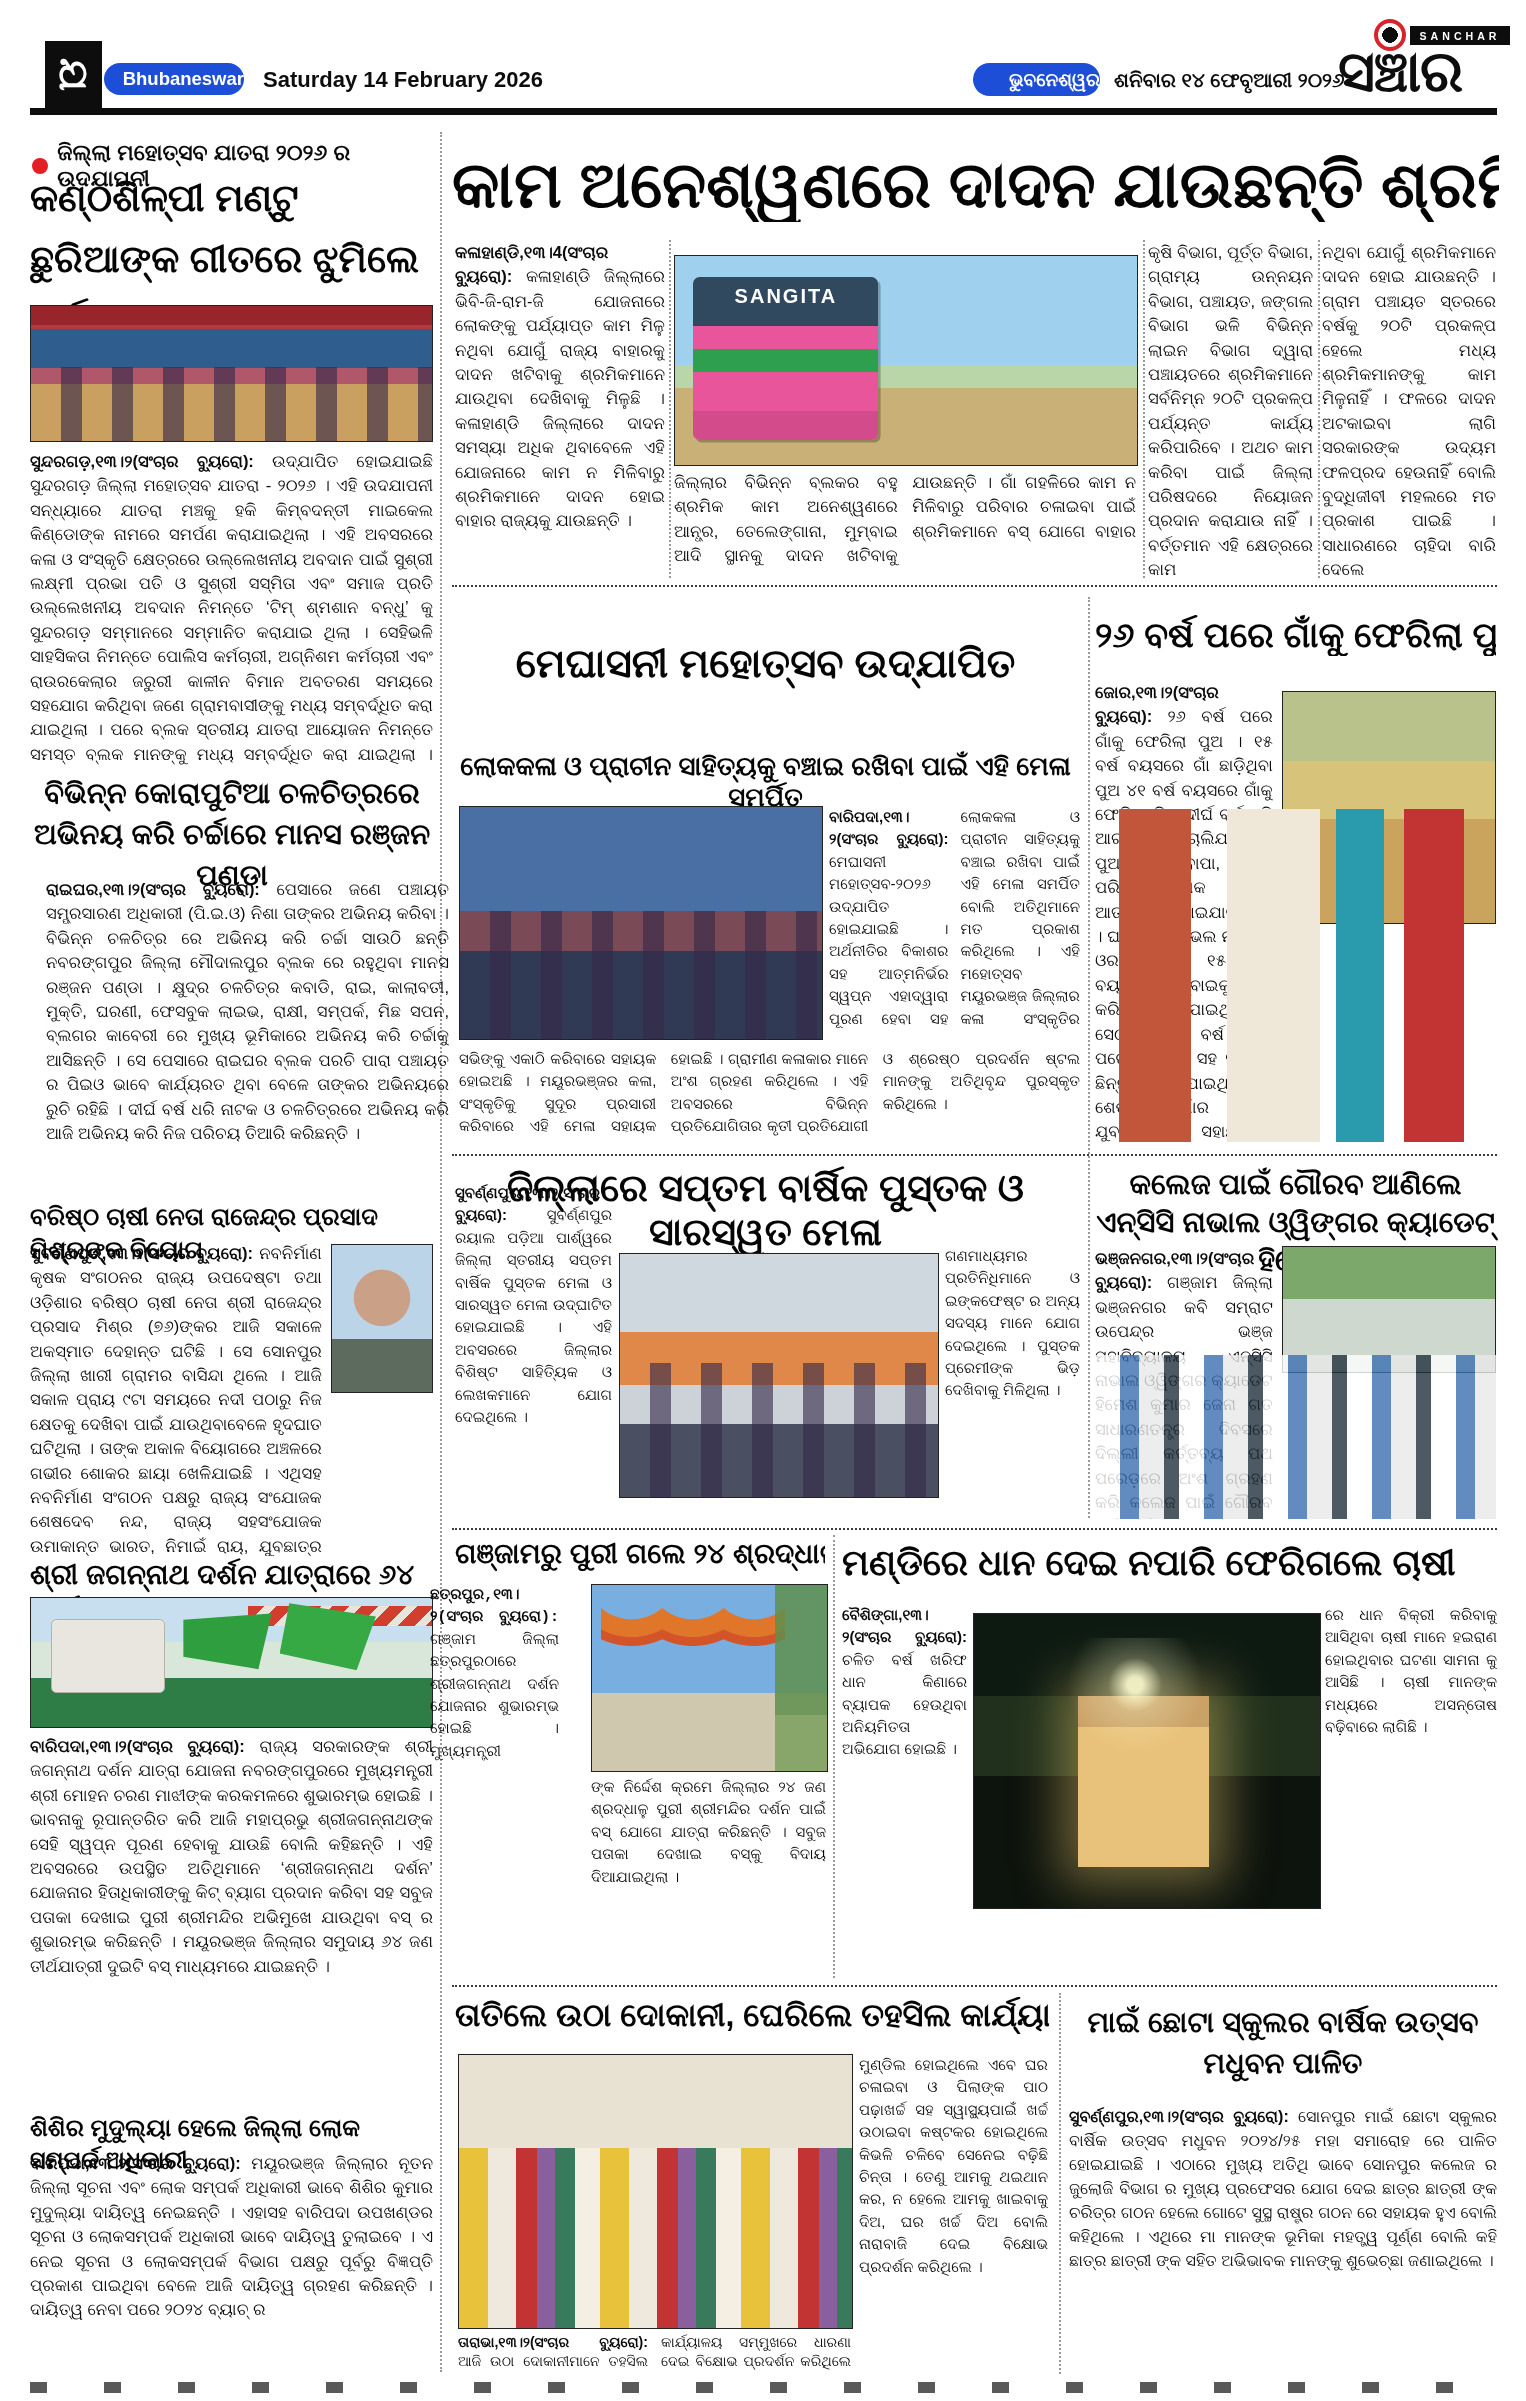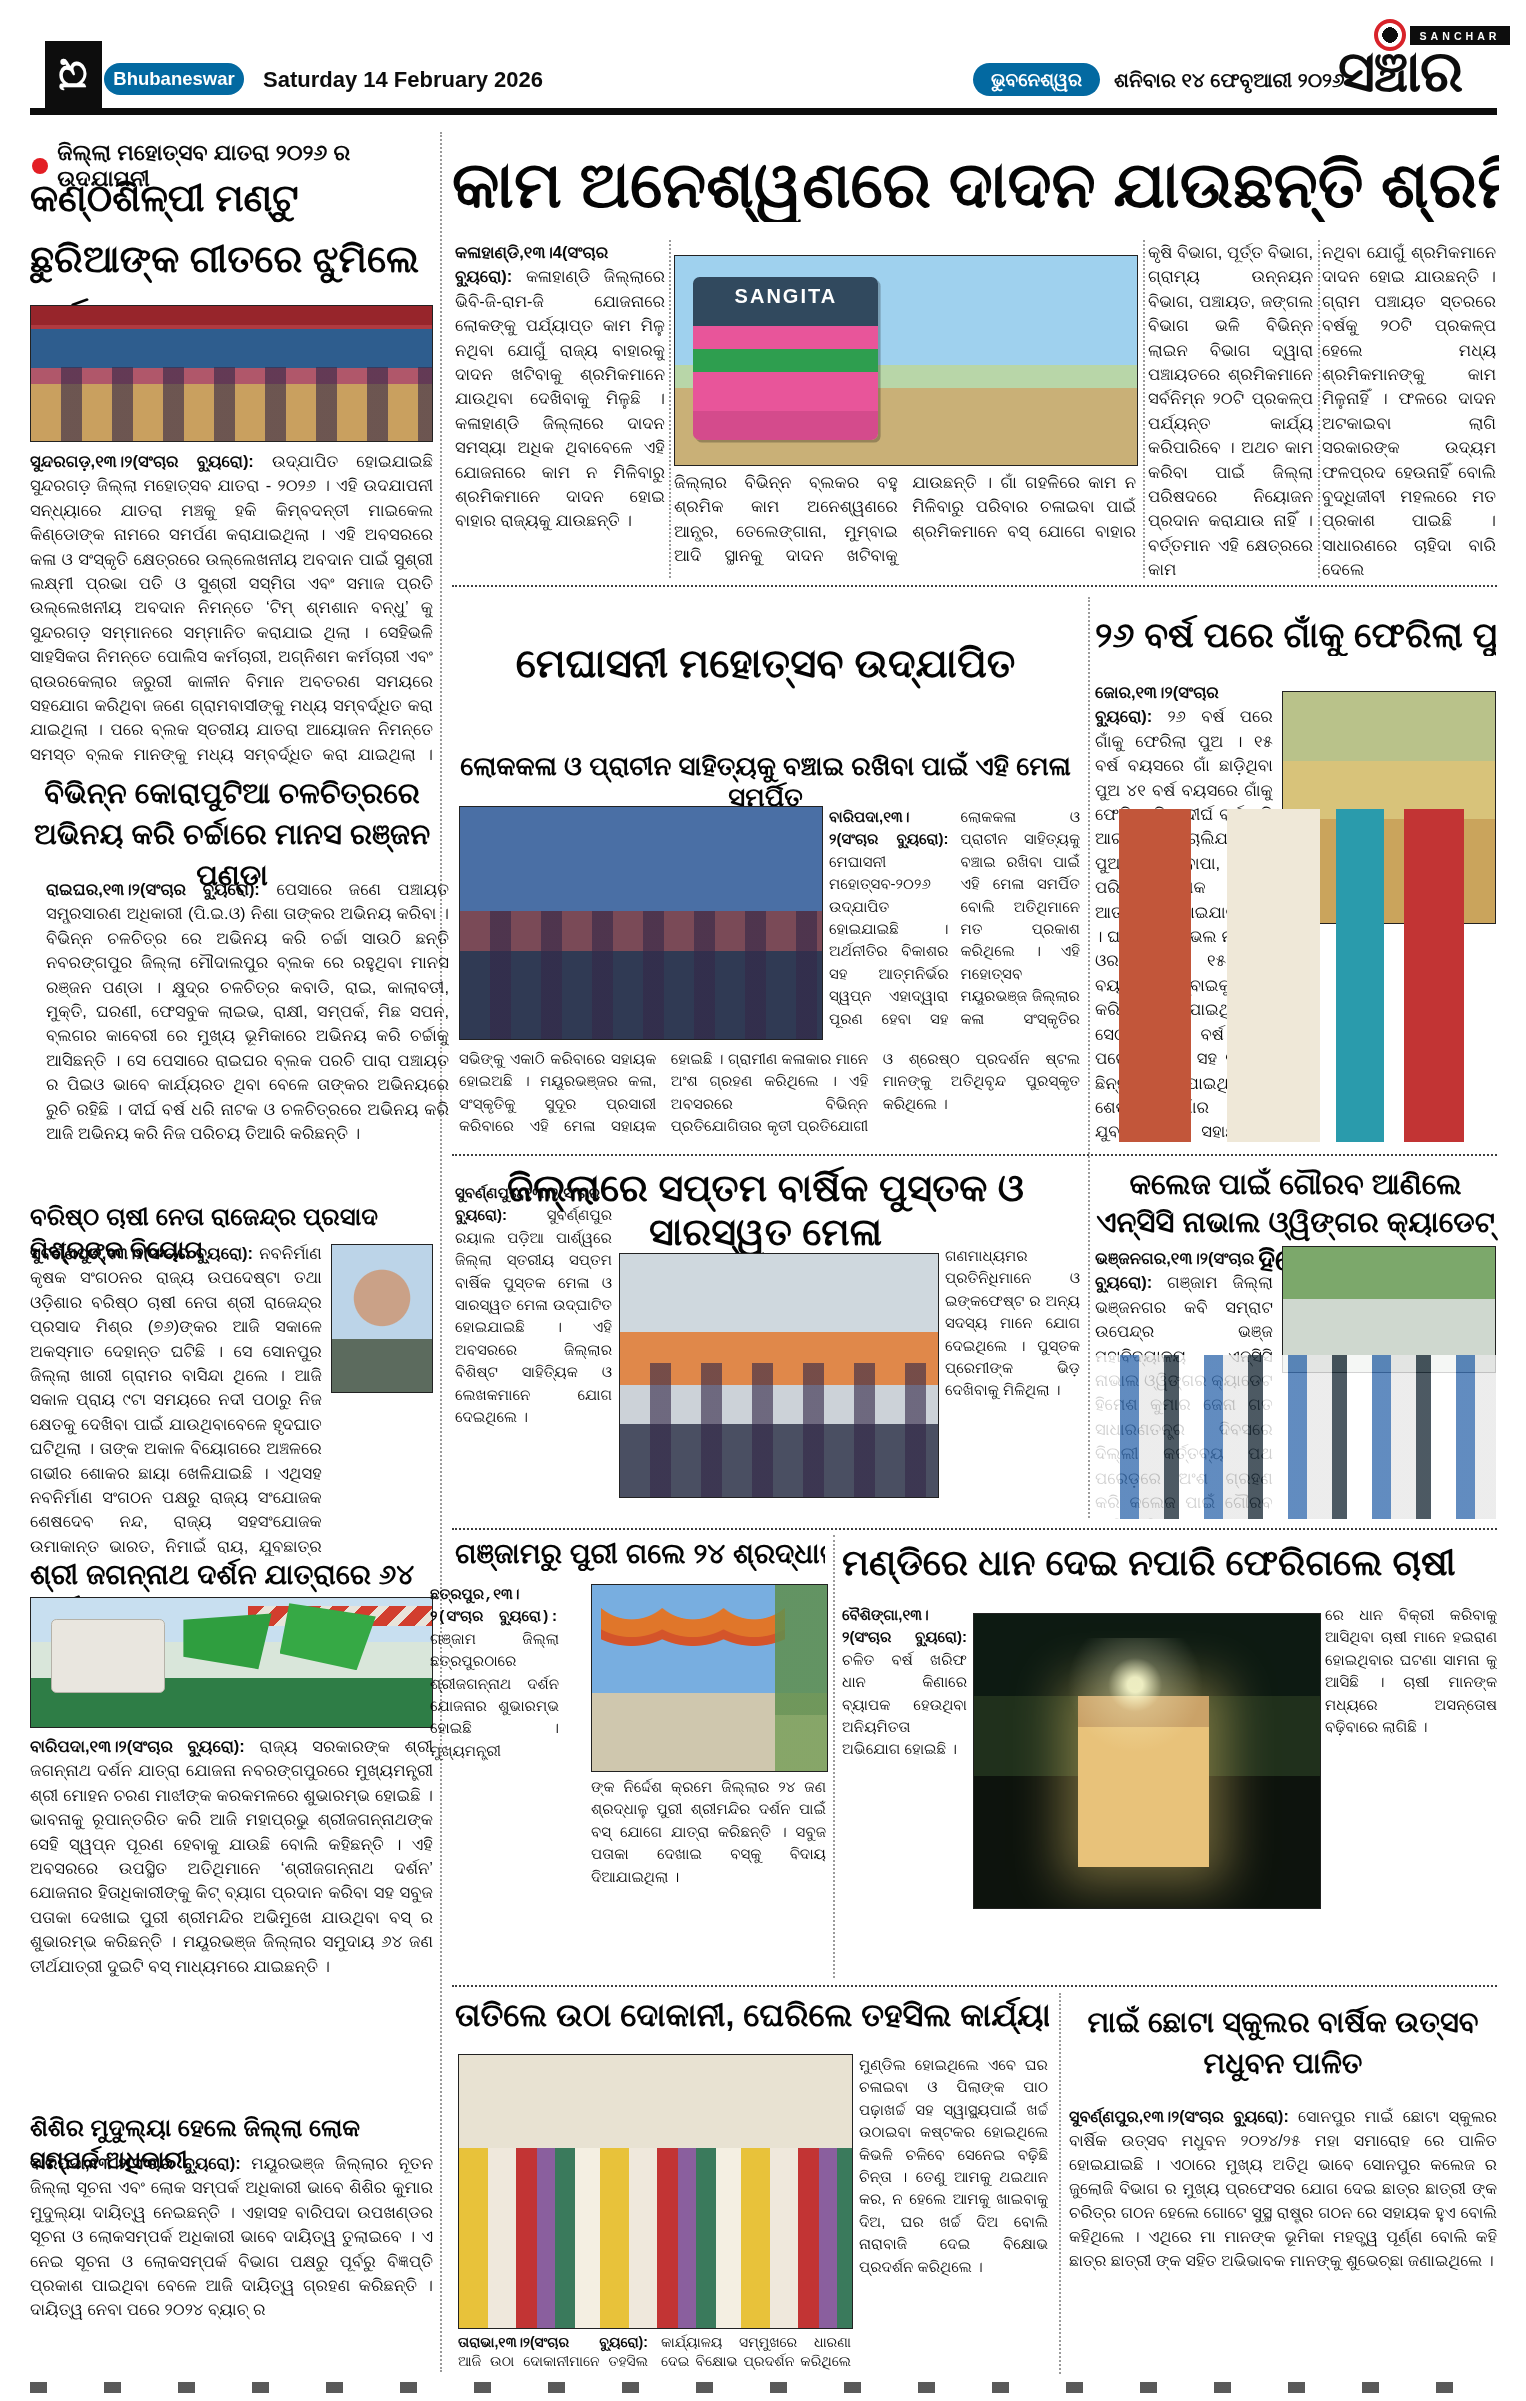--- a/index.html
+++ b/index.html
@@ -2,21 +2,21 @@
 <html style="font-size:10.6px"><head>
 <meta charset="utf-8">
 <style>
   html,body{margin:0;padding:0;background:#ffffff;}
   body{font-family:"Liberation Sans","DejaVu Sans",sans-serif;color:#0a0a0a;}
   #page{position:relative;width:1526px;height:2401px;background:#fff;overflow:hidden;}
   .abs{position:absolute;}
   
   .mast-sq{background:#0d0d0d;display:flex;align-items:center;justify-content:center;}
   .mast-sq span{color:#fff;font-size:41px;font-weight:bold;transform:rotate(90deg);}
-  .pill{background:#0369a1;border-radius:17px;display:flex;align-items:center;justify-content:center;color:#fff;font-weight:bold;}
+  .pill{background:#1d4ed8;border-radius:17px;display:flex;align-items:center;justify-content:flex-end;color:#fff;font-weight:bold;}
   .mast-date{font-weight:bold;color:#0d0d0d;}
   .mast-bar{background:#0d0d0d;}
   .logo-od{font-weight:bold;color:#0d0d0d;letter-spacing:-1.3px;}
   .logo-box{background:#0d0d0d;color:#fff;display:flex;align-items:center;justify-content:center;letter-spacing:4px;font-weight:bold;}
   .logo-ring{border:4.6px solid #d8232a;border-radius:50%;background:radial-gradient(circle,#0d0d0d 0 45%,#fff 46%);}
   
   .hr-dot{border-top:2.6px dotted #3c3c3c;}
   .vr-dot{border-left:2px dotted #9a9a9a;}
   
   .kick{display:flex;align-items:center;gap:9.2px;font-weight:bold;font-size:22px;}

